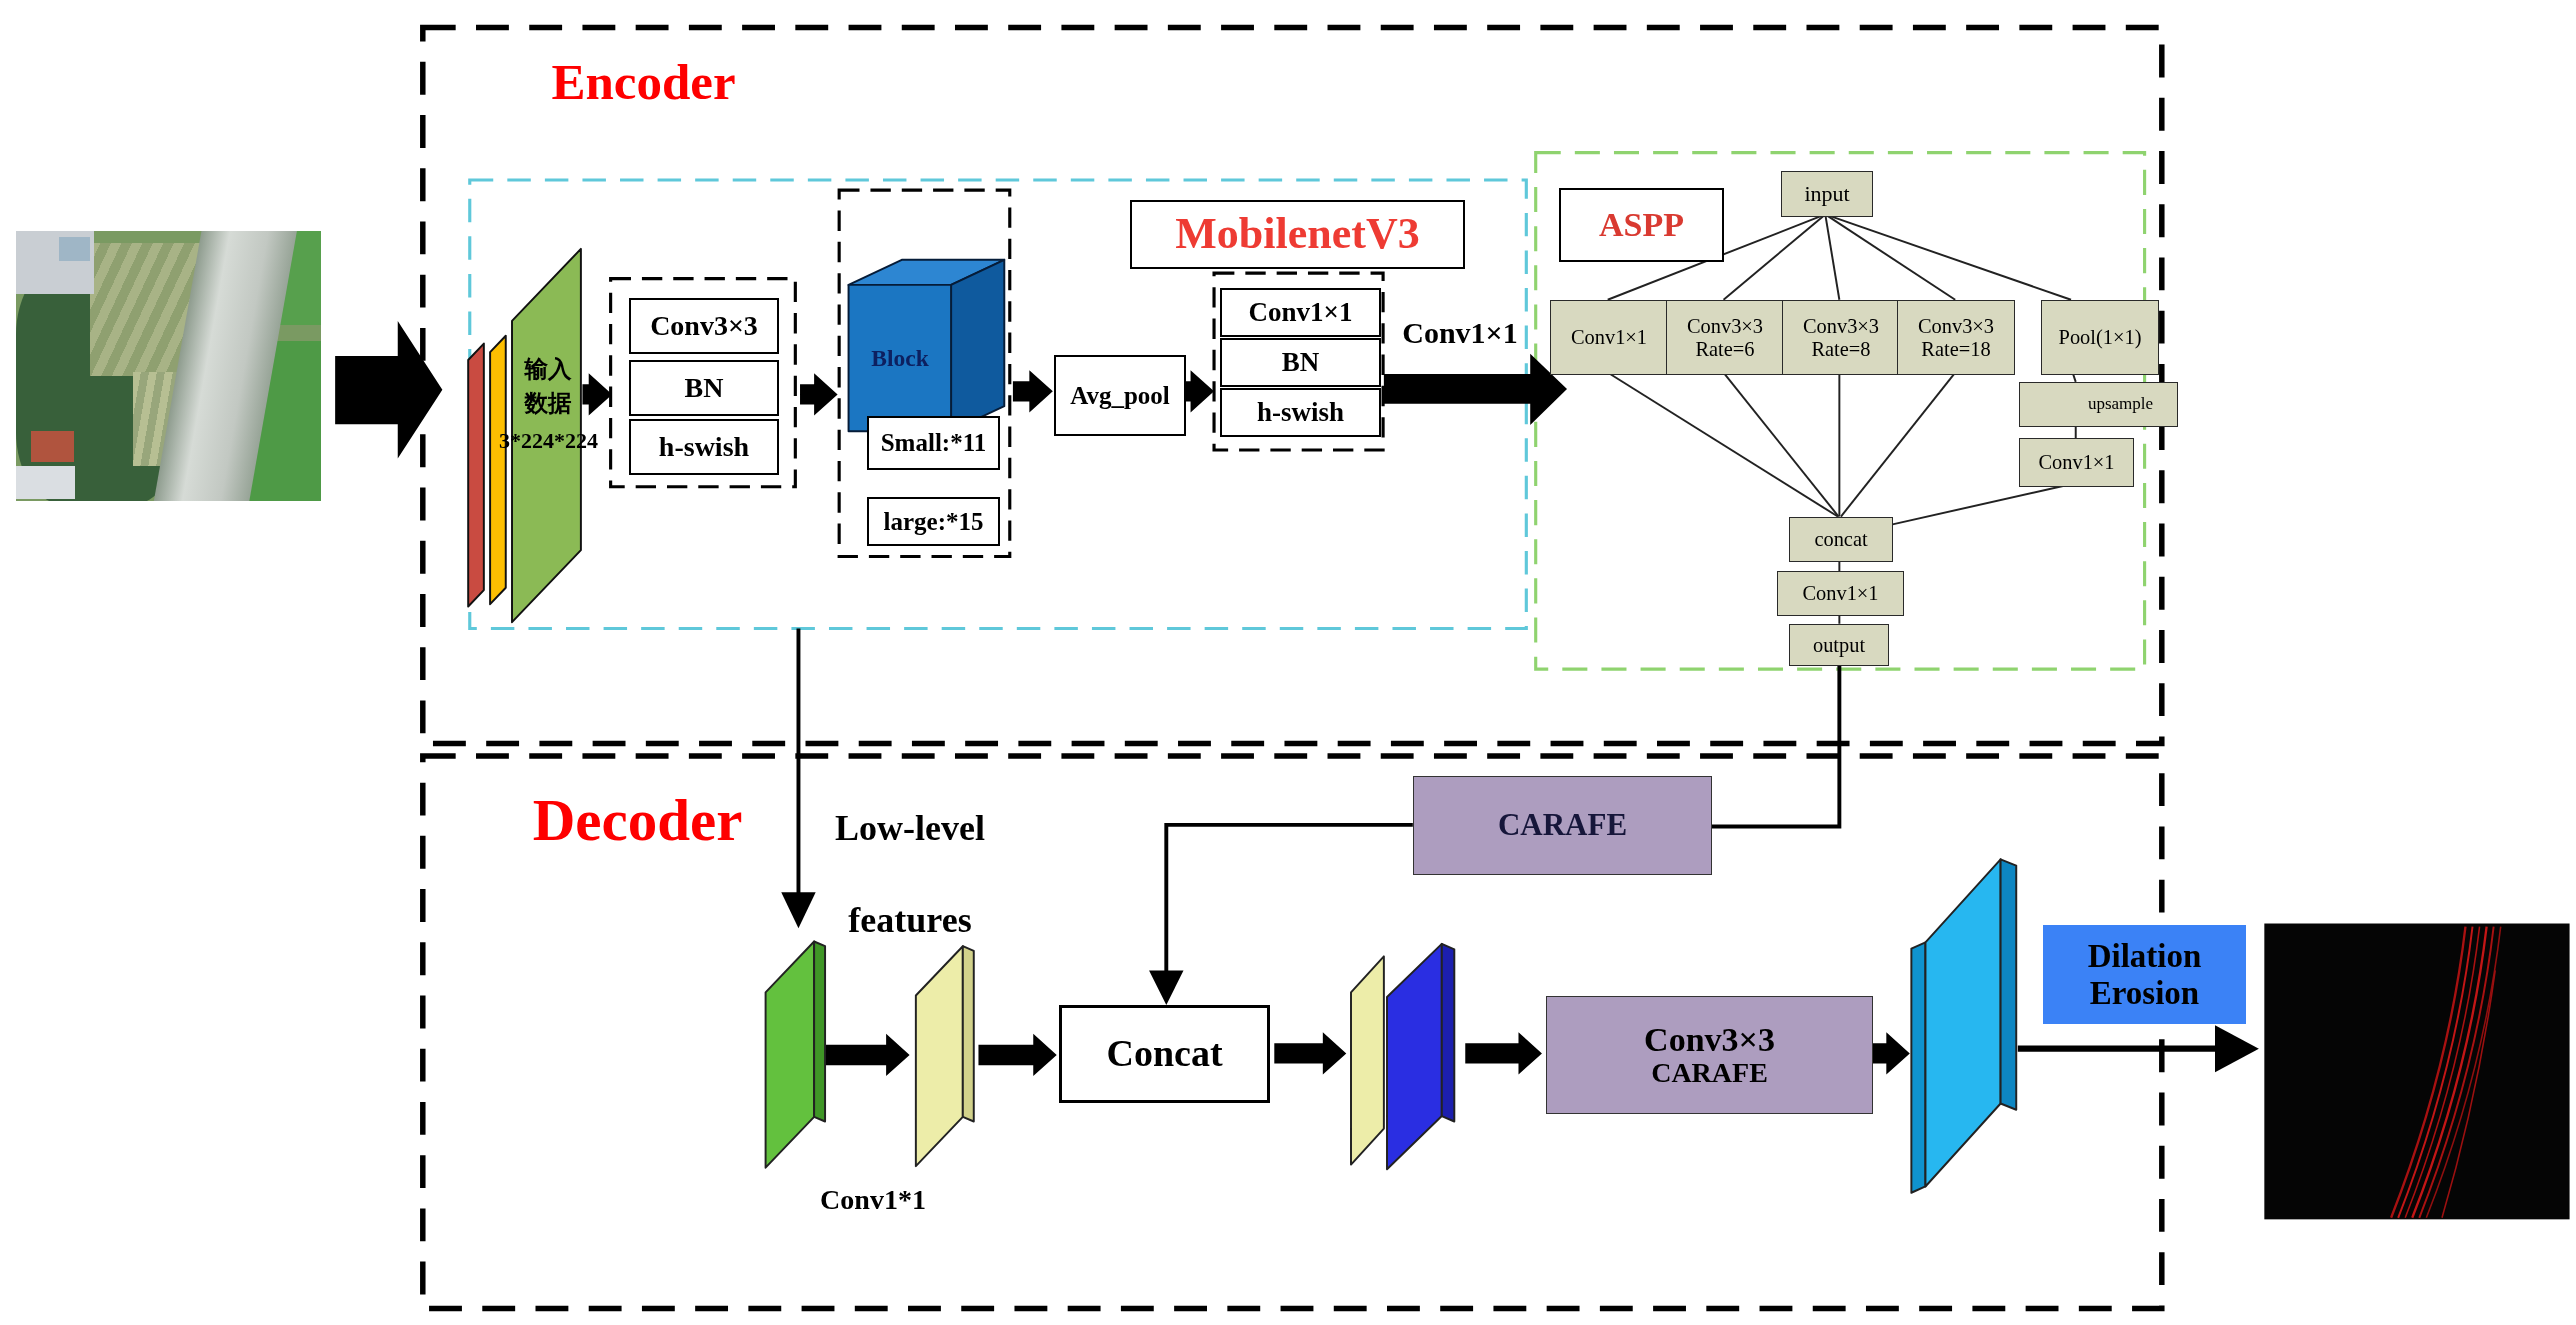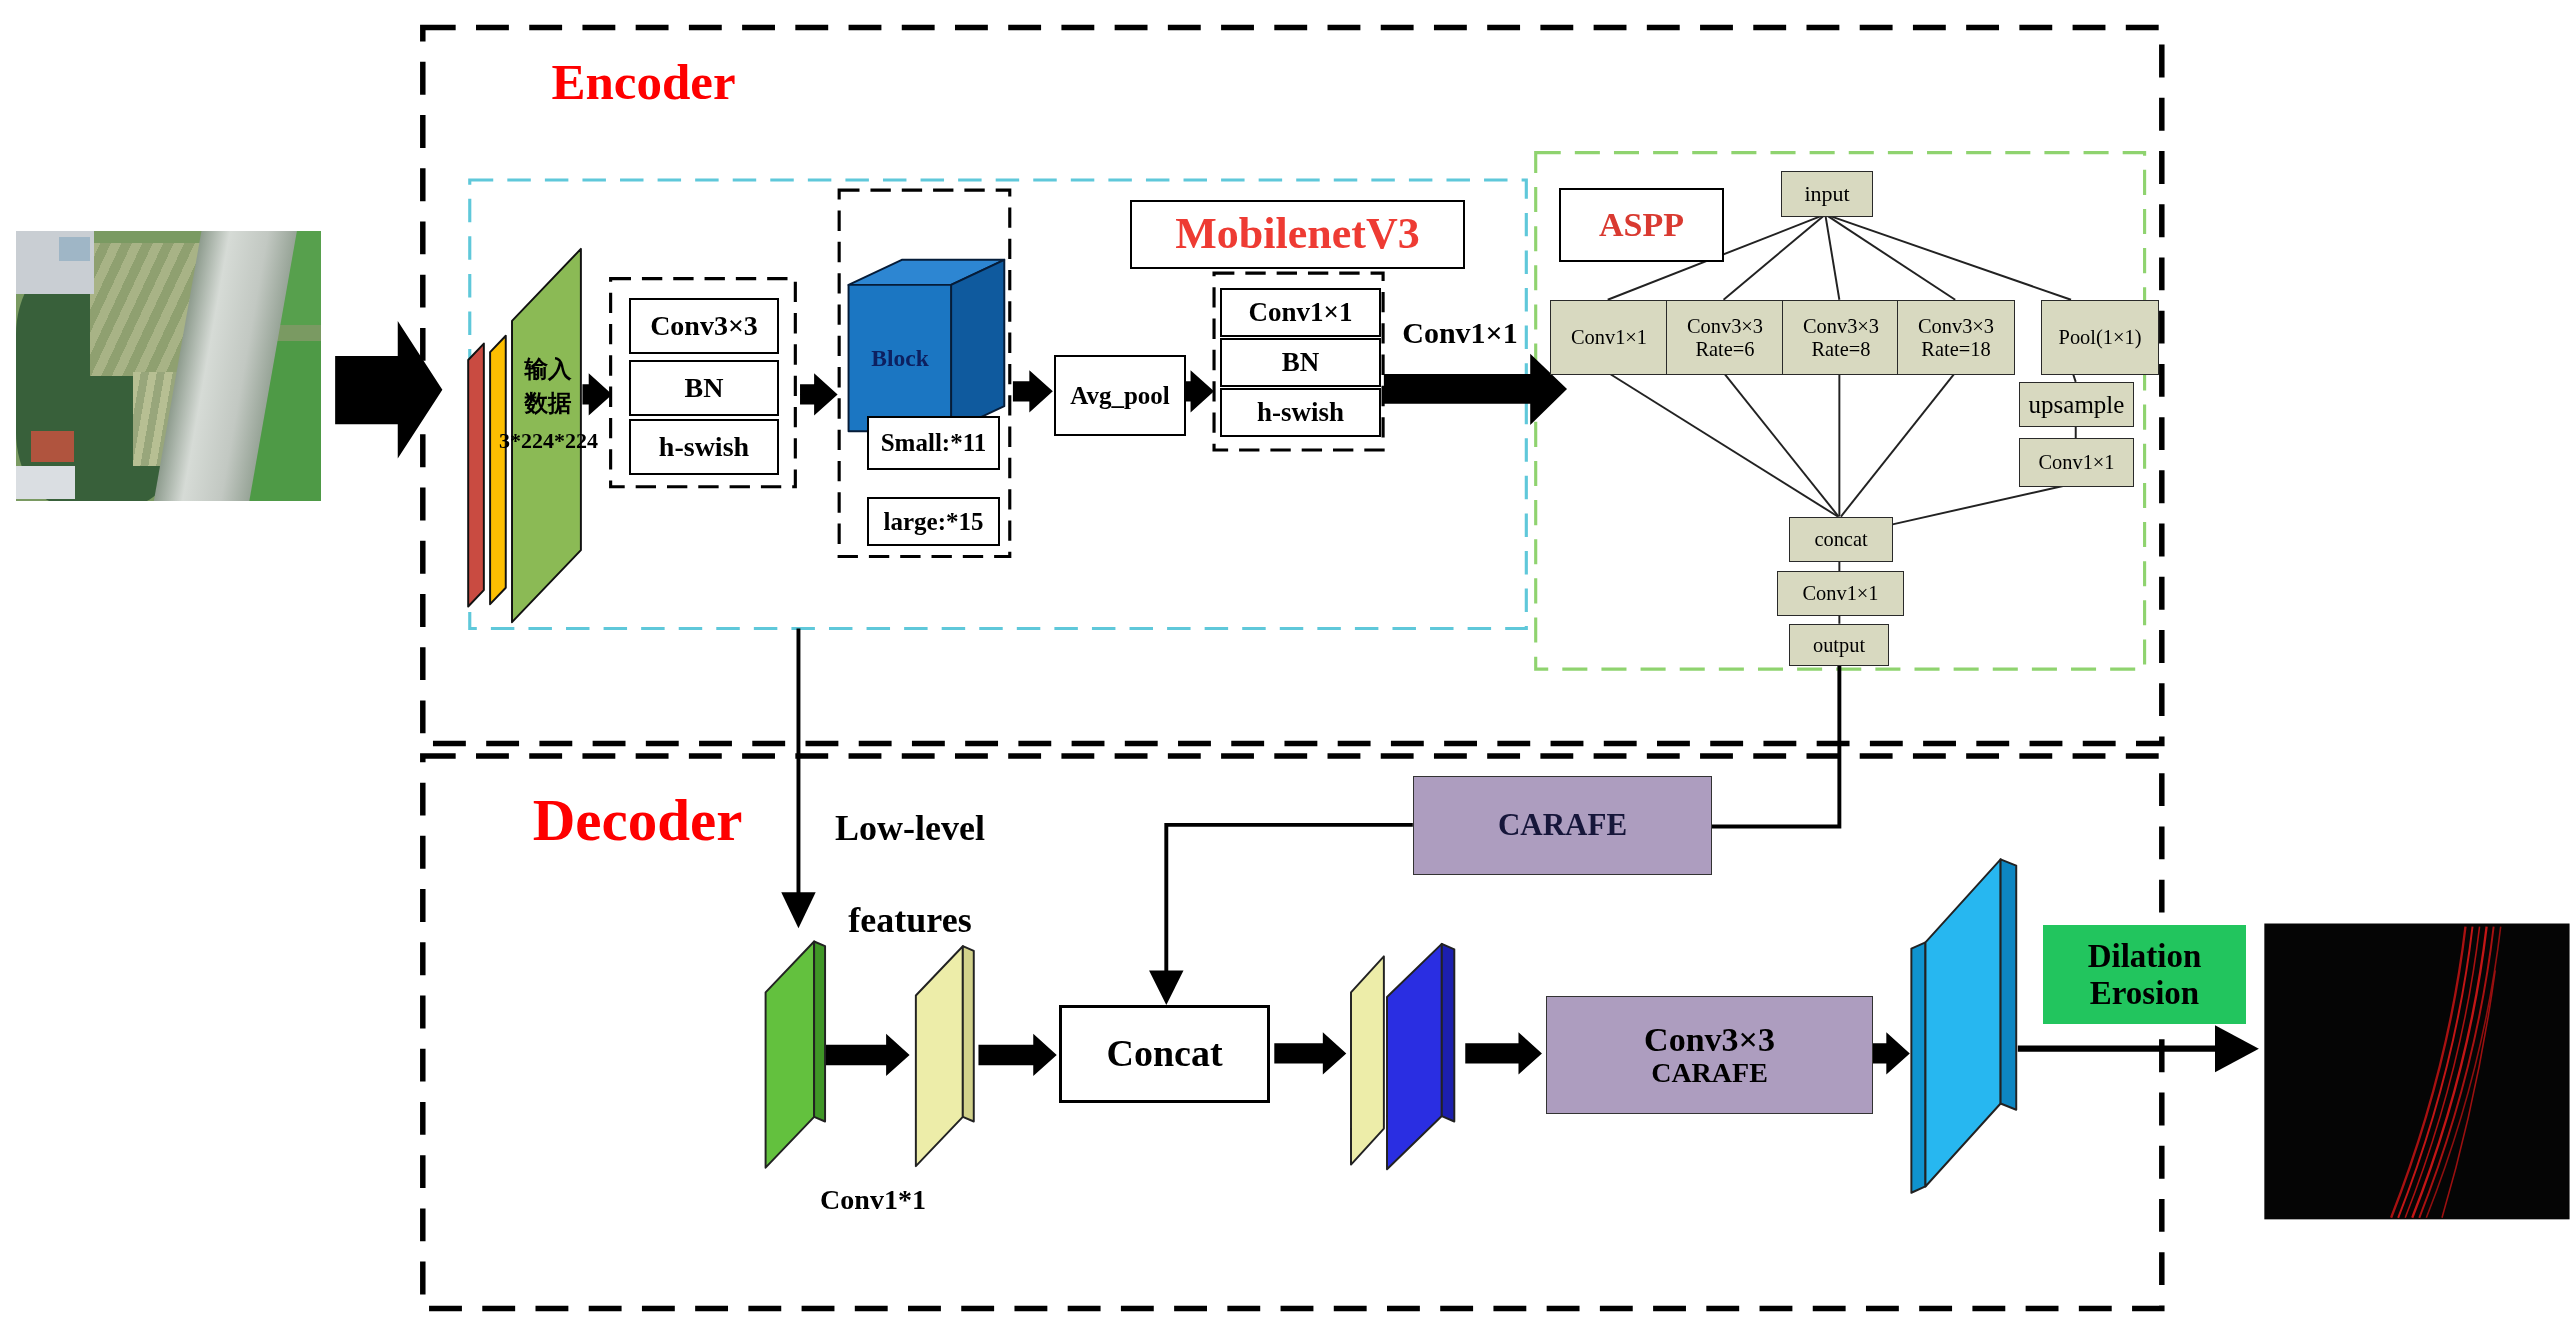--- a/index.html
+++ b/index.html
@@ -5,21 +5,21 @@
   html,body{margin:0;padding:0;background:#fff;}
   .canvas{position:relative;width:2576px;height:1325px;background:#ffffff;overflow:hidden;
           font-family:"Liberation Serif","DejaVu Serif",serif;color:#000;}
   .svglayer{position:absolute;left:0;top:0;z-index:0;}
   .lbl{position:absolute;z-index:2;display:flex;align-items:center;justify-content:center;
        text-align:center;font-weight:bold;line-height:1.12;}
   .box{position:absolute;z-index:2;display:flex;flex-direction:column;align-items:center;justify-content:center;
        text-align:center;background:#fff;border:2.3px solid #000;font-weight:bold;line-height:1.1;}
   .olive{background:#d8d9c0;border:1.6px solid #2a2a2a;font-weight:normal;}
   .purple{background:#ad9dbf;border:1.6px solid #333;}
-  .redbox{background:#22c55e;border:none;}
+  .redbox{background:#3b82f6;border:none;}
   .titleRed{color:#fe0000;}
   .cjk{font-family:"DejaVu Sans","Liberation Sans",sans-serif;}
   .photo{position:absolute;z-index:2;overflow:hidden;background:#7a9a62;}
   .photo div{position:absolute;}
 </style>
 </head>
 <body>
 
 <div class="canvas">
 
@@ -170,21 +170,21 @@
   </div>
   <div class="box olive" style="left:1897px;top:300px;width:116px;height:73px;font-size:20.4px;">
     <span>Conv3×3</span>
     <span>Rate=18</span>
   </div>
   <div class="box olive" style="left:2013px;top:300px;width:116px;height:73px;font-size:20.4px;margin-left:28px;">
     <span>Pool(1×1)</span>
     <span></span>
   </div>
 
-  <div class="box olive" style="left:2019px;top:382px;width:113px;height:43px;font-size:25px;">upsample</div>
+  <div class="box olive" style="left:2019px;top:382px;width:113px;height:43px;font-size:17px;padding-left:44px;">upsample</div>
   <div class="box olive" style="left:2019px;top:438px;width:113px;height:47px;font-size:20.4px;">Conv1×1</div>
   <div class="box olive" style="left:1789px;top:517px;width:102px;height:43px;font-size:20.4px;">concat</div>
   <div class="box olive" style="left:1777px;top:571px;width:125px;height:43px;font-size:20.4px;">Conv1×1</div>
   <div class="box olive" style="left:1789px;top:624px;width:98px;height:40px;font-size:20.4px;">output</div>
 
   <div class="lbl" style="left:812px;top:806px;width:196px;height:45px;font-size:36px;">Low-level</div>
   <div class="lbl" style="left:812px;top:858px;width:196px;height:45px;font-size:36px;margin-top:40px;">features</div>
   <div class="lbl" style="left:791px;top:1180px;width:164px;height:39px;font-size:28px;">Conv1*1</div>
 
   <div class="box" style="left:1059px;top:1005px;width:205px;height:92px;font-size:38px;border-width:3.1px;">Concat</div>

